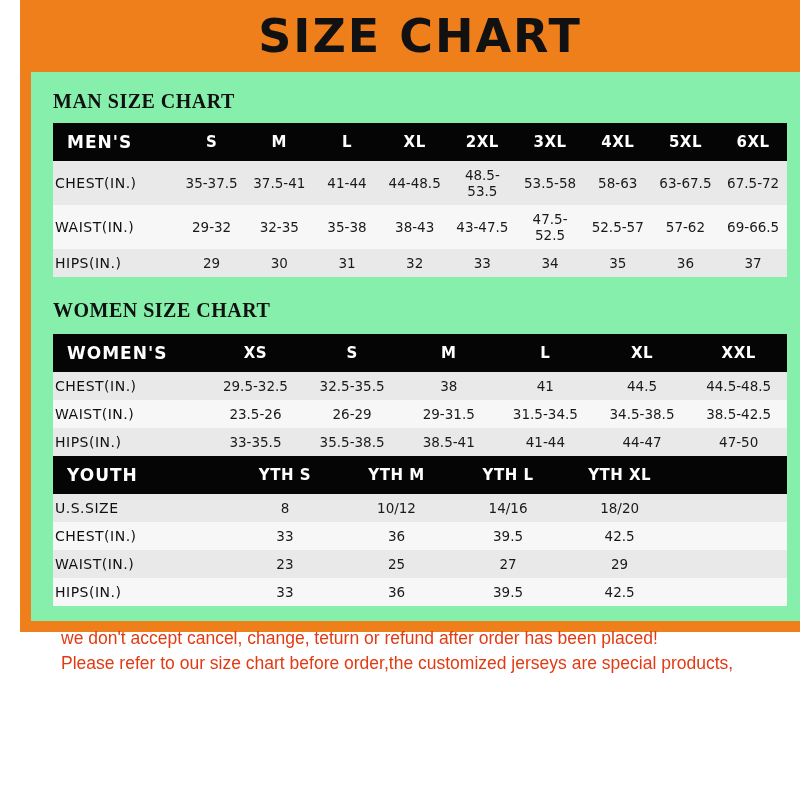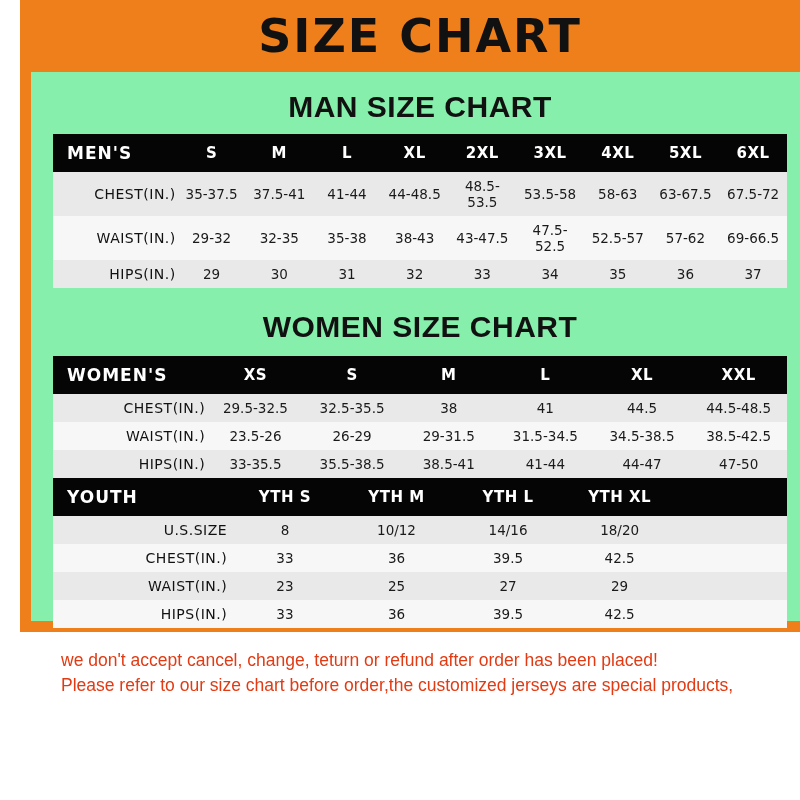--- a/index.html
+++ b/index.html
@@ -37,24 +37,24 @@
     font-weight: bold;
     font-size: 46px;
     letter-spacing: 2px;
     color: #111111;
     line-height: 1;
   }
   .content {
     padding: 0 22px;
   }
   .section-title {
-    text-align: center;
-    font-family: Liberation Sans, sans-serif;
+    text-align: left;
+    font-family: Liberation Serif, serif;
     font-weight: bold;
-    font-size: 30px;
+    font-size: 20px;
     color: #111111;
     letter-spacing: 0.5px;
   }
   .t-man { margin-top: 18px; margin-bottom: 10px; }
   .t-women { margin-top: 22px; margin-bottom: 12px; }
   .t-youth { margin-top: 26px; margin-bottom: 12px; }
 
   table {
     width: 100%;
     border-collapse: collapse;
@@ -81,21 +81,21 @@
     padding-left: 14px;
     font-size: 17px;
     letter-spacing: 1px;
   }
   tbody td {
     font-size: 13.5px;
     color: #1a1a1a;
     padding: 6px 2px;
   }
   tbody td.rowlabel {
-    text-align: right;
+    text-align: left;
     font-size: 14px;
     letter-spacing: 0.5px;
     color: #111111;
   }
   tbody tr.odd { background: #e9e9e9; }
   tbody tr.even { background: #f7f7f7; }
 
   
   table.men col.c0 { width: 17%; }
   table.women col.c0 { width: 21%; }

